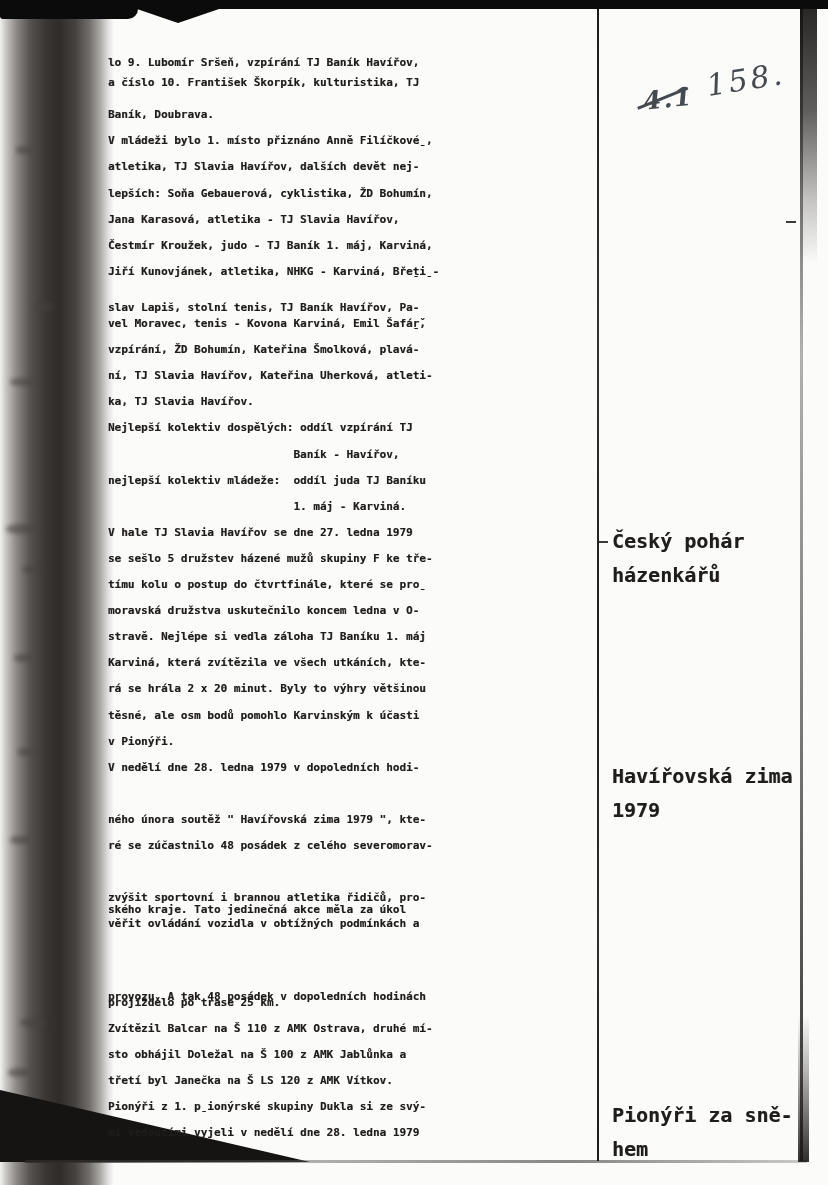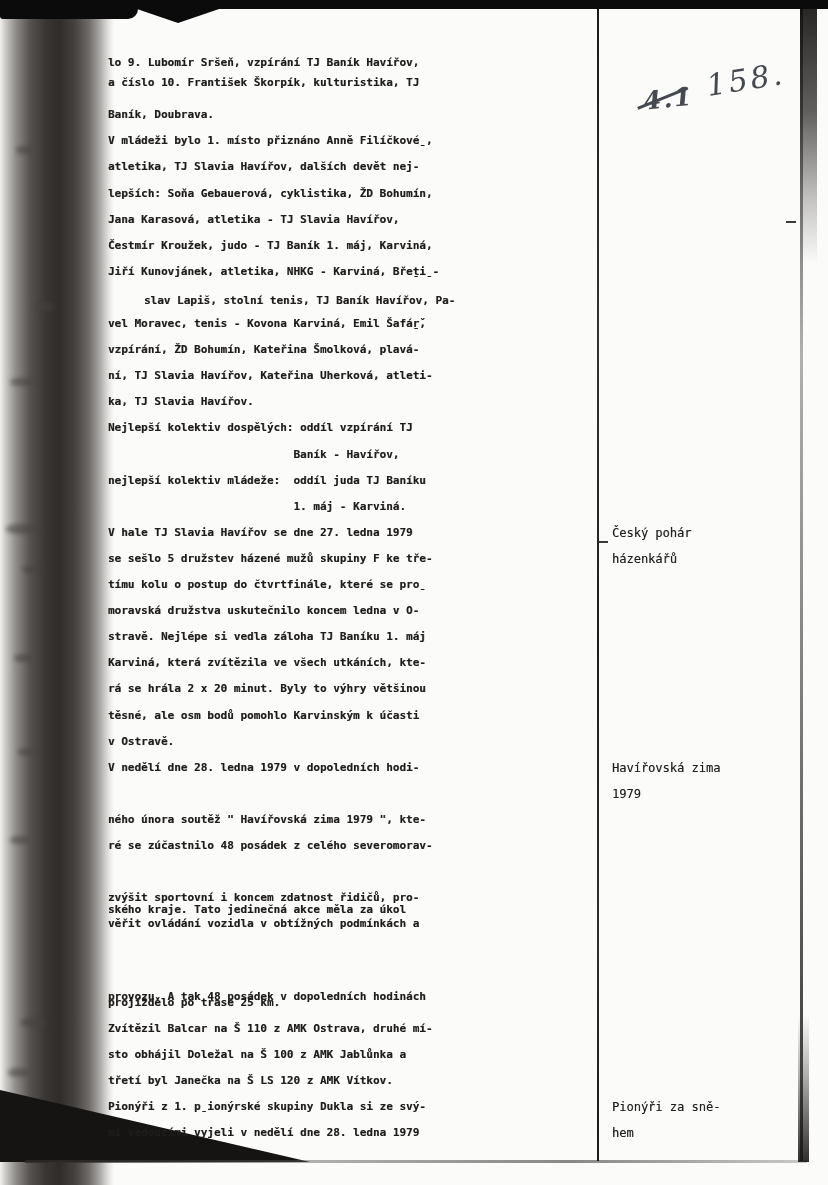--- a/index.html
+++ b/index.html
@@ -51,22 +51,23 @@
   .text-col{position:absolute; left:108px; top:50px; width:500px; height:1110px; color:var(--ink);}
   .tline{
     position:absolute; left:0; white-space:pre; font-weight:bold;
     font-size:11px; line-height:26px; height:26px;
     text-shadow:0.4px 0.4px 0.5px rgba(30,28,26,.45);
     text-align:center;
   }
   .notes{position:absolute; left:612px; top:50px; width:200px; height:1110px; color:var(--ink);}
   .mnote{position:absolute; left:0;}
   .mline{
-    white-space:pre; font-weight:normal; font-size:12px; line-height:26px;
+    white-space:pre; font-weight:bold; font-size:20px; line-height:26px;
     text-shadow:0.4px 0.4px 0.5px rgba(30,28,26,.45);
+    margin-top:8px;
   }
   
   .tick{position:absolute; height:2px; background:#3a3a3a;}
   .t1{left:786px; top:221px; width:10px;}
   .t2{left:599px; top:541px; width:9px;}
 </style>
 </head>
 <body>
 
 <div class="scan">
@@ -104,43 +105,43 @@
   <div class="text-col">
       <div class="tline" style="top: 0px;">lo 9. Lubomír Sršeň, vzpírání TJ Baník Havířov,</div>
       <div class="tline" style="top: 20px;">a číslo 10. František Škorpík, kulturistika, TJ</div>
       <div class="tline" style="top: 52.2px;">Baník, Doubrava.</div>
       <div class="tline" style="top: 78.3px;">V mládeži bylo 1. místo přiznáno Anně Filíčkové̱,</div>
       <div class="tline" style="top: 104.4px;">atletika, TJ Slavia Havířov, dalších devět nej-</div>
       <div class="tline" style="top: 156.6px;">Jana Karasová, atletika - TJ Slavia Havířov,</div>
       <div class="tline" style="top: 130.5px;">lepších: Soňa Gebauerová, cyklistika, ŽD Bohumín,</div>
       <div class="tline" style="top: 182.7px;">Čestmír Kroužek, judo - TJ Baník 1. máj, Karviná,</div>
       <div class="tline" style="top: 208.8px;">Jiří Kunovjánek, atletika, NHKG - Karviná, Břeṯi̱-</div>
-      <div class="tline" style="top: 238px; margin-left: 36px;">slav Lapiš, stolní tenis, TJ Baník Havířov, Pa-</div>
+      <div class="tline" style="top: 245px;">slav Lapiš, stolní tenis, TJ Baník Havířov, Pa-</div>
       <div class="tline" style="top: 261px;">vel Moravec, tenis - Kovona Karviná, Emil Šafáṟ̌,</div>
       <div class="tline" style="top: 313.2px;">ní, TJ Slavia Havířov, Kateřina Uherková, atleti-</div>
       <div class="tline" style="top: 287.1px;">vzpírání, ŽD Bohumín, Kateřina Šmolková, plavá-</div>
       <div class="tline" style="top: 339.3px;">ka, TJ Slavia Havířov.</div>
       <div class="tline" style="top: 365.4px;">Nejlepší kolektiv dospělých: oddíl vzpírání TJ</div>
       <div class="tline" style="top: 391.5px;">                            Baník - Havířov,</div>
       <div class="tline" style="top: 417.6px;">nejlepší kolektiv mládeže:  oddíl juda TJ Baníku</div>
       <div class="tline" style="top: 443.7px;">                            1. máj - Karviná.</div>
       <div class="tline" style="top: 469.8px;">V hale TJ Slavia Havířov se dne 27. ledna 1979</div>
       <div class="tline" style="top: 495.9px;">se sešlo 5 družstev házené mužů skupiny F ke tře-</div>
       <div class="tline" style="top: 522px;">tímu kolu o postup do čtvrtfinále, které se pro̱</div>
       <div class="tline" style="top: 548.1px;">moravská družstva uskutečnilo koncem ledna v O-</div>
       <div class="tline" style="top: 574.2px;">stravě. Nejlépe si vedla záloha TJ Baníku 1. máj</div>
       <div class="tline" style="top: 600.3px;">Karviná, která zvítězila ve všech utkáních, kte-</div>
       <div class="tline" style="top: 626.4px;">rá se hrála 2 x 20 minut. Byly to výhry většinou</div>
       <div class="tline" style="top: 652.5px;">těsné, ale osm bodů pomohlo Karvinským k účasti</div>
-      <div class="tline" style="top: 678.6px;">v Ostravě.</div>
+      <div class="tline" style="top: 678.6px;">v Pionýři.</div>
       <div class="tline" style="top: 704.7px;">V nedělí dne 28. ledna 1979 v dopoledních hodi-</div>
       <div class="tline" style="top: 756.9px;">ného února soutěž " Havířovská zima 1979 ", kte-</div>
       <div class="tline" style="top: 783px;">ré se zúčastnilo 48 posádek z celého severomorav-</div>
       <div class="tline" style="top: 847px;">ského kraje. Tato jedinečná akce měla za úkol</div>
-      <div class="tline" style="top: 835.2px;">zvýšit sportovní i koncem zdatnost řidičů, pro-</div>
+      <div class="tline" style="top: 835.2px;">zvýšit sportovní i brannou atletika řidičů, pro-</div>
       <div class="tline" style="top: 861.3px;">věřit ovládání vozidla v obtížných podmínkách a</div>
       <div class="tline" style="top: 913.5px; margin-top: 20px;">provozu. A tak 48 posádek v dopoledních hodinách</div>
       <div class="tline" style="top: 939.6px;">projíždělo po trase 25 km.</div>
       <div class="tline" style="top: 965.7px;">Zvítězil Balcar na Š 110 z AMK Ostrava, druhé mí-</div>
       <div class="tline" style="top: 991.8px;">sto obhájil Doležal na Š 100 z AMK Jablůnka a</div>
       <div class="tline" style="top: 1017.9px;">třetí byl Janečka na Š LS 120 z AMK Vítkov.</div>
       <div class="tline" style="top: 1044px;">Pionýři z 1. p̱ionýrské skupiny Dukla si ze svý-</div>
       <div class="tline" style="top: 1070.1px;">mi vedoucími vyjeli v nedělí dne 28. ledna 1979</div>
     </div>
   <div class="notes">

